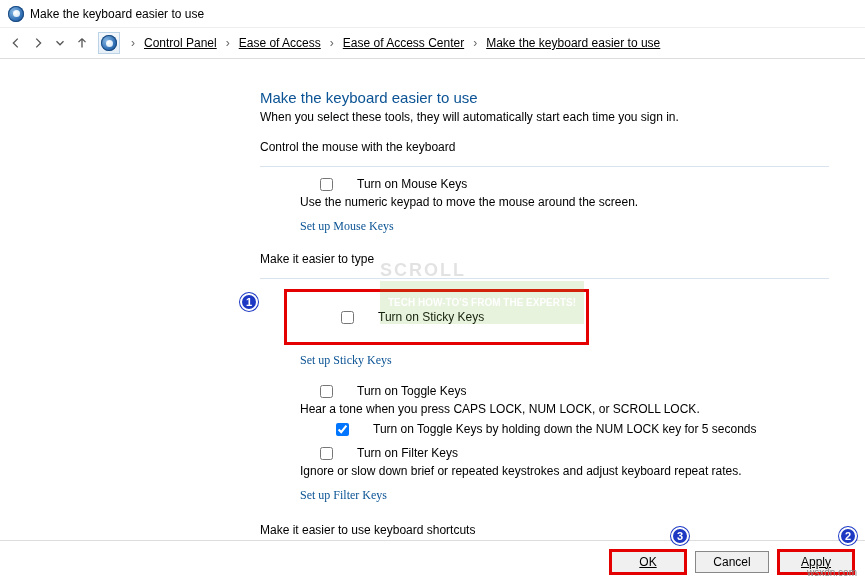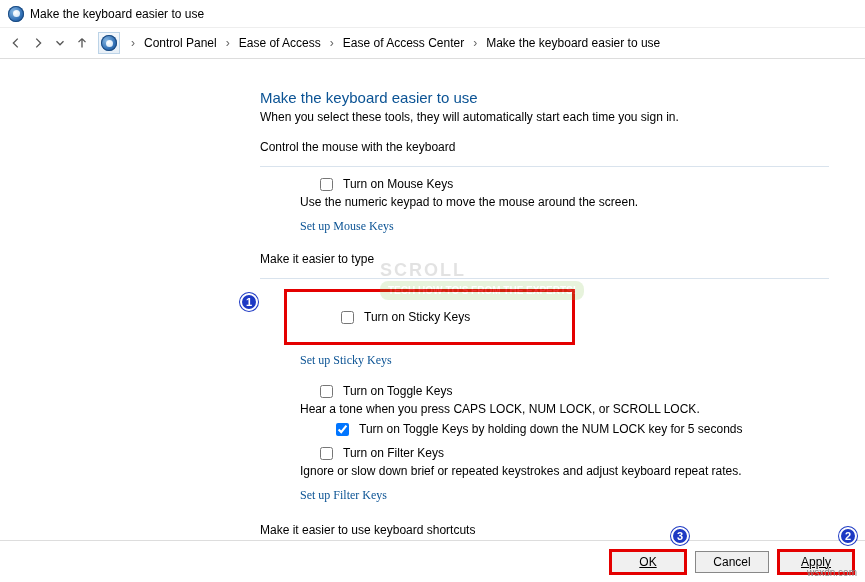--- a/index.html
+++ b/index.html
@@ -6,38 +6,38 @@
   body { margin:0; font-family: "Segoe UI", sans-serif; font-size:12px; color:#000; background:#fff; width:865px; height:582px; overflow:hidden; position:relative; }
   .titlebar { display:flex; align-items:center; height:28px; padding:4px 8px; font-size:12px; border-bottom:1px solid #eee;}
   .app-icon { width:16px; height:16px; border-radius:50%; background:radial-gradient(circle at 35% 35%, #85b6e2, #2e6db3 60%, #1b4a80 100%); margin-right:6px; display:inline-flex; align-items:center; justify-content:center; box-shadow:inset 0 0 0 1px #1b4a80;}
   .app-icon-inner { width:7px; height:7px; border-radius:50%; background:radial-gradient(circle at 35% 35%, #fff, #cde2f5);}
   .navbar { display:flex; align-items:center; padding:4px 6px; border-bottom:1px solid #ddd; gap:2px;}
   .nav-arrow { width:20px; height:20px; display:flex; align-items:center; justify-content:center; color:#555; cursor:default;}
   .nav-arrow svg { width:14px; height:14px; }
   .bc-icon { width:22px; height:22px; border:1px solid #bcd3e7; background:linear-gradient(#f4f8fc,#e7eff7); display:flex; align-items:center; justify-content:center; margin-left:4px;}
   .breadcrumb { display:flex; align-items:center; flex:1; height:22px; margin-left:0; border:none; padding:0 6px; gap:2px;}
   .bc-sep { color:#666; margin:0 3px; }
-  .bc-item { padding:1px 4px; }
+  .bc-item { padding:1px 4px;text-decoration:underline; }
   .content { padding:20px 36px 0 260px; height:calc(582px - 28px - 32px - 42px); overflow:hidden; }
   h1 { color:#0b5394; font-weight:400; font-size:15px; margin:10px 0 4px;}
   .desc { margin-bottom:14px; }
   .section-head { border-bottom:1px solid #d9e3ed; padding-bottom:12px; margin-top:16px; margin-bottom:10px;}
   .opt-block { margin-left:24px; margin-bottom:4px;}
-  label.opt { display:flex; align-items:center; gap:10px; margin:4px 0;padding-left:36px; }
+  label.opt { display:flex; align-items:center; gap:24px; margin:4px 0;padding-left:36px; }
   input[type=checkbox]{ width:13px; height:13px; margin:0; }
   .sub-desc { margin-left:40px; margin-top:2px; margin-bottom:6px;}
   .link { color:#0b5394; margin-left:40px; display:inline-block; margin-top:4px; margin-bottom:2px; cursor:pointer;font-family:Liberation Serif, serif;}
   .footer { position:absolute; left:0; right:0; bottom:0; height:42px; border-top:1px solid #ddd; display:flex; justify-content:flex-end; align-items:center; padding-right:12px; gap:10px; background:#fff;}
   button.win { font:inherit; width:74px; height:22px; background:#f0f0f0; border:1px solid #888; cursor:pointer;}
   .hi-red { outline:3px solid #e40000; outline-offset:-1px; position:relative;text-decoration:underline; }
   .box-red { border:3px solid #e40000; display:inline-block; padding:0; }
   .callout { width:18px; height:18px; border-radius:50%; background:#1d39c4; color:#fff; font-weight:bold; font-size:11px; display:flex; align-items:center; justify-content:center; border:2px solid #fff; box-shadow:0 0 0 1px #1d39c4; position:absolute; }
   .watermark { position:absolute; right:8px; bottom:4px; font-size:10px; color:#888; pointer-events:none;text-align:center;}
   .wm-logo { position:absolute; left:380px; top:260px; opacity:.18; pointer-events:none; font-size:10px;}
-  .wm-logo .badge { background:#7dc043; color:#fff; padding:4px 8px; display:inline-block; font-weight:bold;border-radius:8px;}
+  .wm-logo .badge { background:#7dc043; color:#fff; padding:16px 8px; display:inline-block; font-weight:bold;}
 </style>
 </head>
 <body>
 
 <div class="titlebar">
   <span class="app-icon">
       <span class="app-icon-inner"></span>
     </span>
   <span>Make the keyboard easier to use</span>
 </div>

